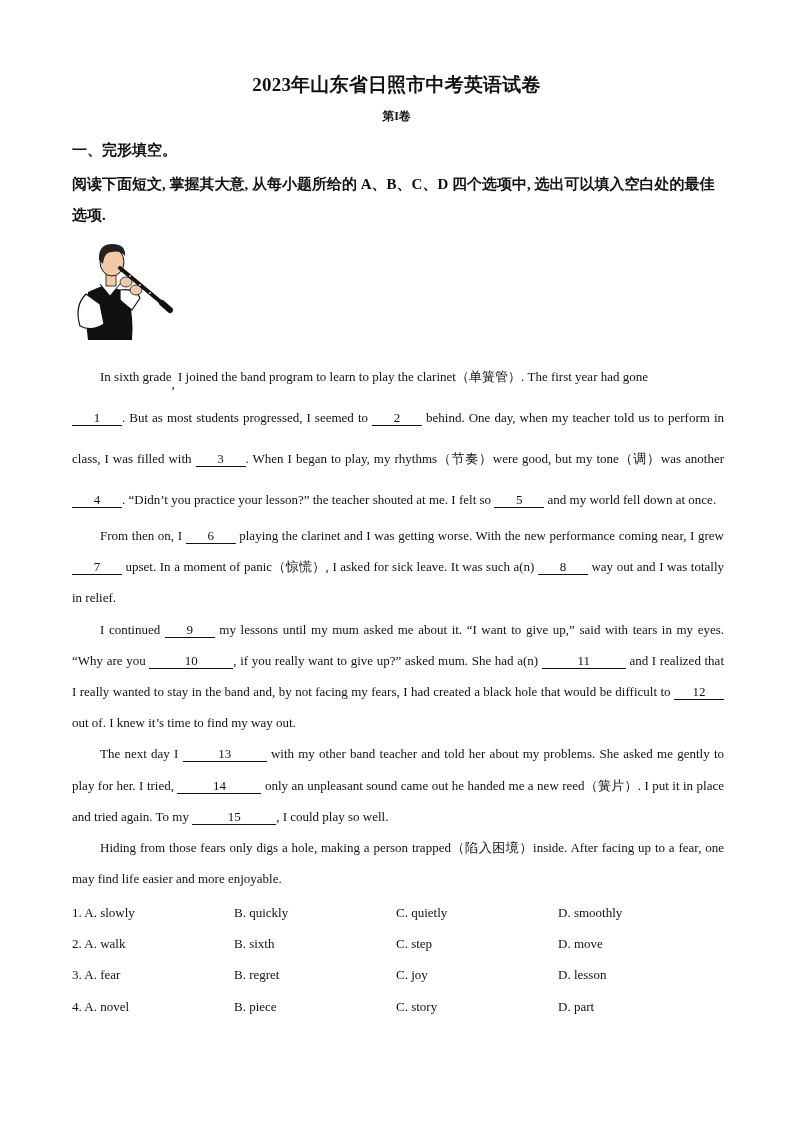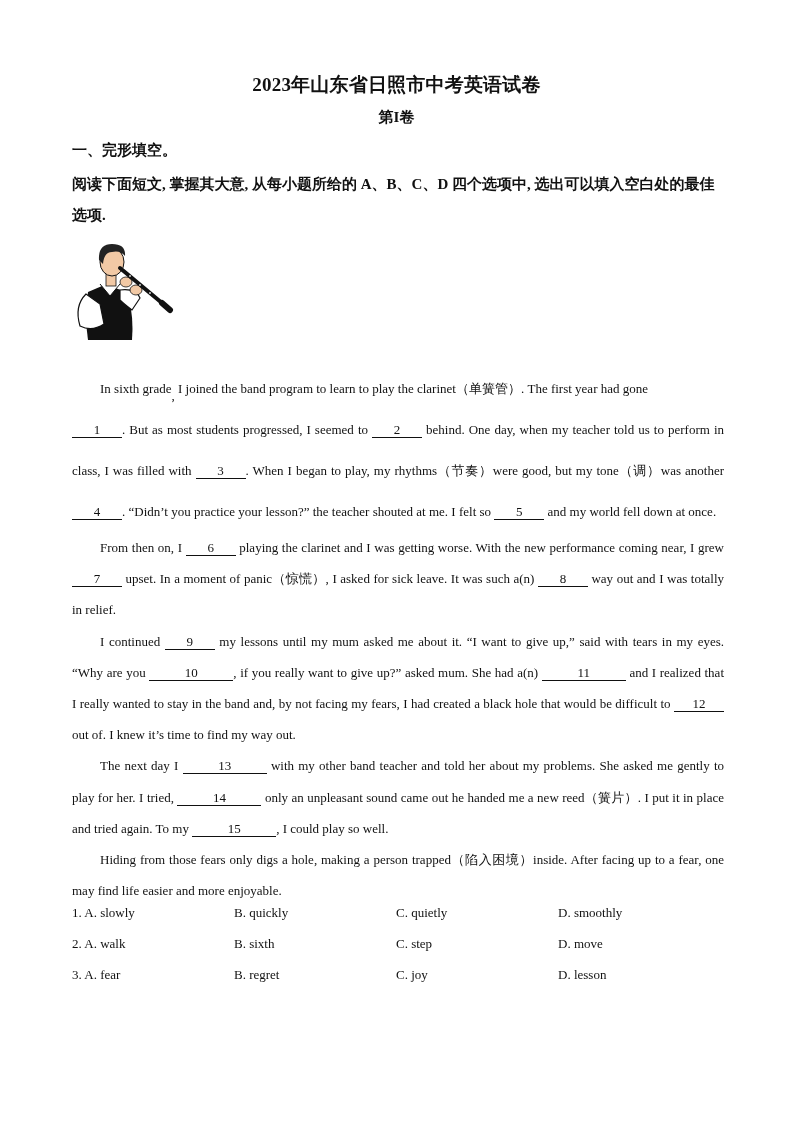--- a/index.html
+++ b/index.html
@@ -8,33 +8,33 @@
     font-family: "Liberation Serif", "DejaVu Serif", serif;
     color: #111;
   }
   .page { position: absolute; left: 0; top: 0; width: 793px; height: 1122px; text-decoration: underline; }
   .title {
     position: absolute; top: 72px; left: 0; width: 793px; text-align: center;
     font-size: 19px; font-weight: bold; letter-spacing: 0.2px;
   }
   .subtitle {
     position: absolute; top: 108px; left: 0; width: 793px; text-align: center;
-    font-size: 15px; font-weight: bold;
+    font-size: 12px; font-weight: bold;
   }
   .section-heading {
     position: absolute; top: 141px; left: 72px;
     font-size: 15px; font-weight: bold;
   }
   .instructions {
     position: absolute; top: 169px; left: 72px; width: 652px;
     font-size: 15px; font-weight: bold; line-height: 31px;
   }
   .illustration { position: absolute; top: 234px; left: 70px; width: 110px; height: 110px; }
   .passage {
-    position: absolute; left: 72px; width: 652px; top: 368px;
+    position: absolute; left: 72px; width: 652px; top: 356px;
     font-size: 13px; line-height: 31.2px;
   }
   .para { margin: 0; text-indent: 28px; text-align: justify; }
   .para.first { line-height: 41px; }
   .blank {
     display: inline-block; border-bottom: 1px solid #111; text-align: center;
     line-height: 15px; text-indent: 0;
   }
   .b-s { min-width: 50px; }
   .b-l { min-width: 84px; }
@@ -115,15 +115,21 @@
       <span class="opt">B. sixth</span>
       <span class="opt">C. step</span>
       <span class="opt">D. move</span>
     </div>
     <div class="opt-row">
       <span class="opt">3. A. fear</span>
       <span class="opt">B. regret</span>
       <span class="opt">C. joy</span>
       <span class="opt">D. lesson</span>
     </div>
+    <div class="opt-row">
+      <span class="opt">4. A. novel</span>
+      <span class="opt">B. piece</span>
+      <span class="opt">C. story</span>
+      <span class="opt">D. part</span>
+    </div>
   </div>
 
 </div>
 
 </body></html>

